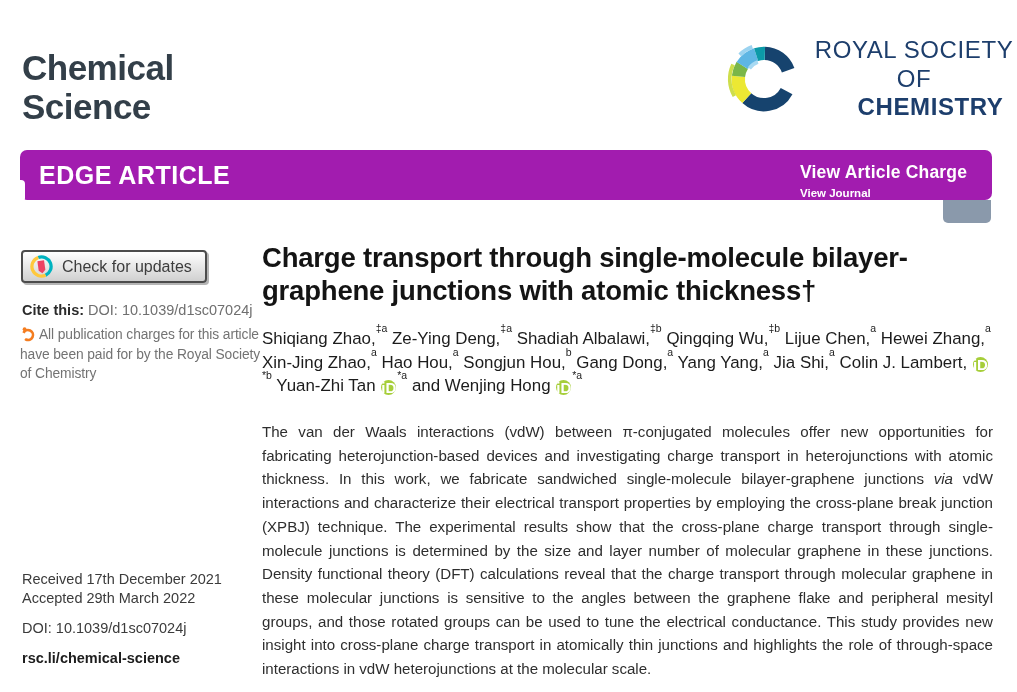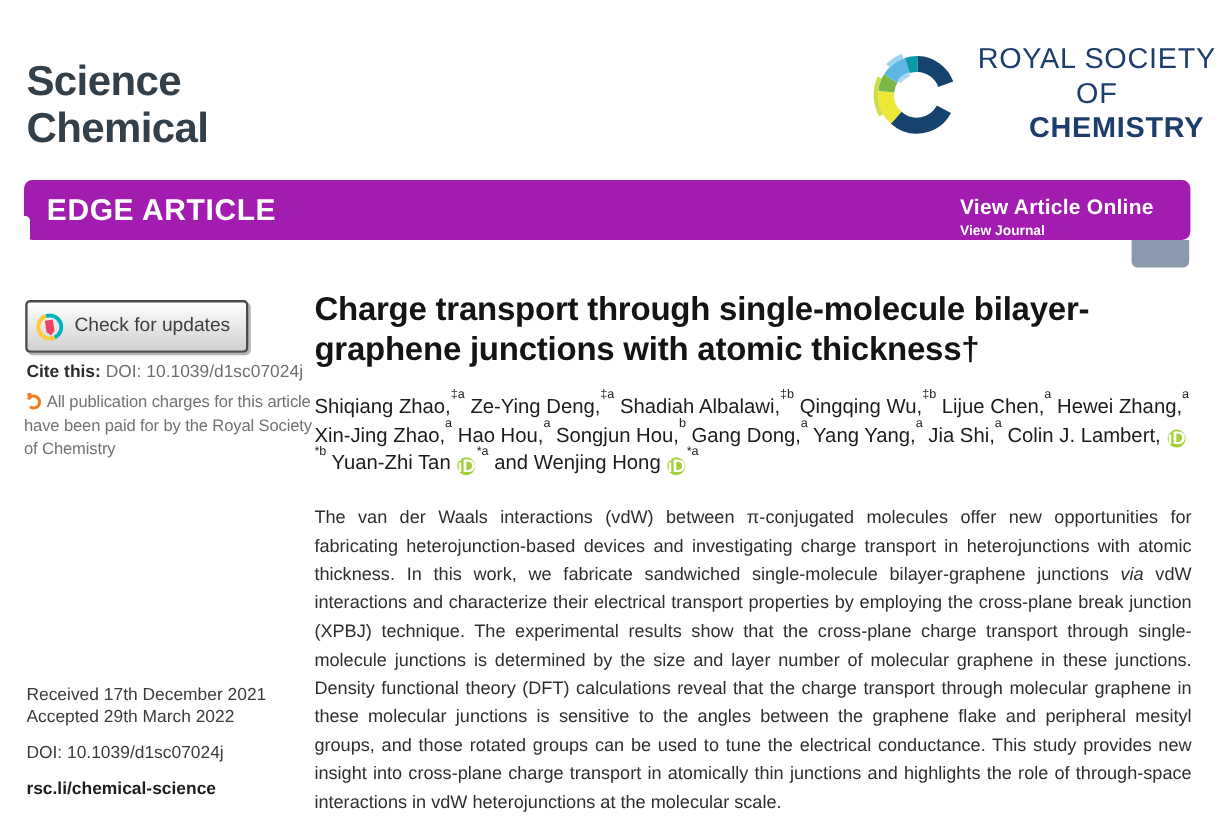--- a/index.html
+++ b/index.html
@@ -34,21 +34,21 @@
     position:absolute; left:16px; top:180px; width:9px; height:22px;
     background:#ffffff; border-radius:0 4px 4px 0;
   }
   .article-type { color:#ffffff; font-size:25px; font-weight:700; letter-spacing:0.5px; }
   .banner-links { position:absolute; left:780px; top:12px; color:#ffffff; }
   .vao { font-size:17.5px; font-weight:700; letter-spacing:0.2px; }
   .vj  { font-size:11.5px; font-weight:700; margin-top:4px; }
 
   
   .check-btn {
-    position:absolute; left:21px; top:250px; width:186px; height:44px;
+    position:absolute; left:21px; top:250px; width:186px; height:33px;
     border:2px solid #4c4c4c; border-radius:4px;
     background:linear-gradient(#ffffff, #d0d0d0);
     box-shadow:2px 2px 0 rgba(120,120,120,0.55);
     display:flex; align-items:center; gap:9px; padding-left:7px;
     cursor:pointer;
   }
   .check-btn .label { font-size:16px; color:#3d3d3d; }
 
   .cite-line { position:absolute; left:22px; top:302px; width:240px; font-size:14.5px; color:#6f6f6f; }
   .cite-line b { color:#2b2b2b; font-weight:700; }
@@ -88,22 +88,22 @@
   }
 
   svg { display:block; }
 </style>
 </head>
 <body>
 
 <div class="page">
 
   <div class="journal-logo">
+    <span>Chemical</span>
     <span>Science</span>
-    <span>Chemical</span>
   </div>
 
   <div class="rsc-logo">
     <span>
       <svg width="76" height="76" viewBox="0 0 80 80" fill="none" stroke-linecap="butt">
         <path d="M40.9,13.0 A27,27 0 0 1 65.4,30.8" stroke="#16436e" stroke-width="14"></path>
         <path d="M63.8,52.7 A27,27 0 0 1 21.9,60.1" stroke="#16436e" stroke-width="14"></path>
         <path d="M21.9,60.1 A27,27 0 0 1 13.1,37.2" stroke="#ece833" stroke-width="14"></path>
         <path d="M13.1,37.2 A27,27 0 0 1 17.1,25.7" stroke="#7ab648" stroke-width="14"></path>
         <path d="M17.1,25.7 A27,27 0 0 1 31.7,14.3" stroke="#5eb6e4" stroke-width="14"></path>
@@ -116,21 +116,21 @@
     <div class="rsc-wordmark">
       <div class="l1">ROYAL SOCIETY</div>
       <div class="l2">OF <b>CHEMISTRY</b></div>
     </div>
   </div>
 
   <div class="banner-tab"></div>
   <div class="banner">
     <span class="article-type">EDGE ARTICLE</span>
     <div class="banner-links">
-      <div class="vao">View Article Online</div>
+      <div class="vao">View Article Charge</div>
       <div class="vj">View Journal</div>
     </div>
   </div>
   <div class="banner-notch"></div>
 
   <div class="check-btn">
     <span>
       <svg width="23" height="23" viewBox="0 0 24 24" fill="none" stroke-linecap="butt">
         <path d="M8.58,2.60 A10,10 0 0 1 16.23,21.06" stroke="#00b3c0" stroke-width="3.4"></path>
         <path d="M16.23,21.06 A10,10 0 1 1 8.58,2.60" stroke="#ffc83d" stroke-width="3.4"></path>

